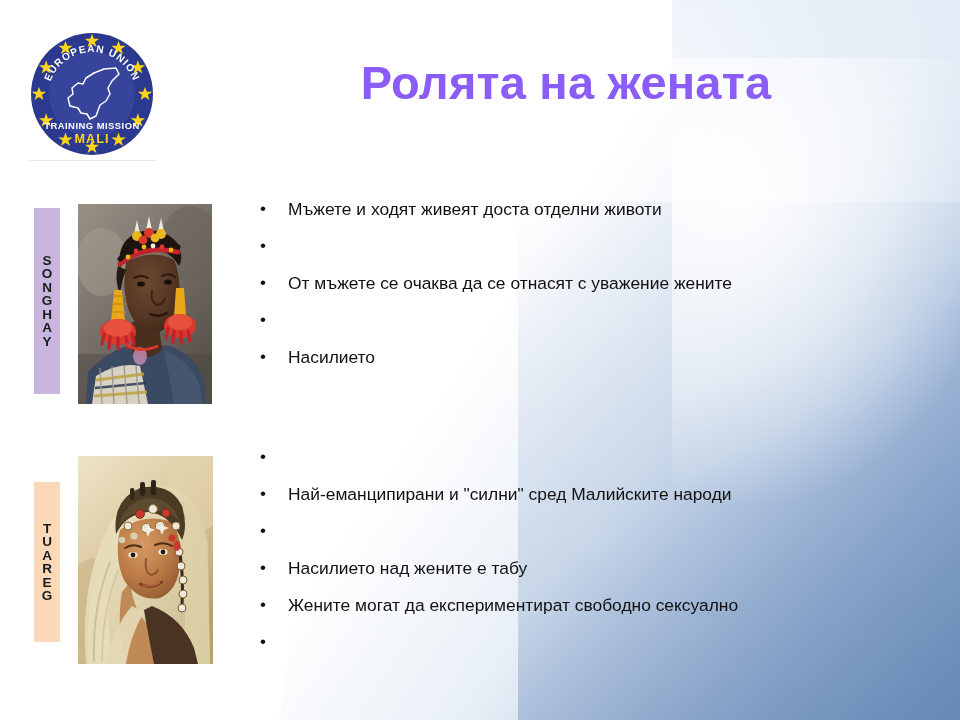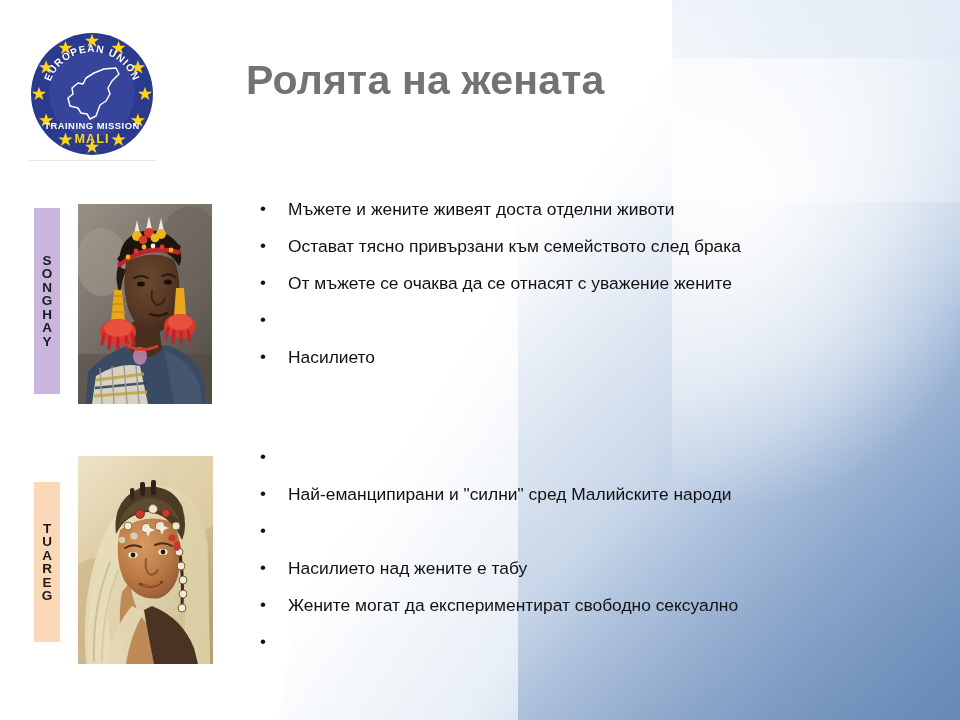--- a/index.html
+++ b/index.html
@@ -90,24 +90,24 @@
     height: 1px;
     background: #e8e8ec;
   }
 
   
   .slide-title {
     position: absolute;
     left: 246px;
     top: 58px;
     width: 640px;
-    text-align: left;
-    font-size: 41px;
+    text-align: center;
+    font-size: 47px;
     font-weight: bold;
-    color: #737373;
+    color: #8b5cf6;
     letter-spacing: 0.2px;
     line-height: 1.08;
   }
 
   
   .vtab {
     position: absolute;
     width: 26px;
     display: flex;
     flex-direction: column;
@@ -343,25 +343,24 @@
       <path d="M 72 110 Q 81 114 89 109" stroke="#2b150c" stroke-width="2.4" fill="none" stroke-linecap="round"></path>
 
       <ellipse cx="62" cy="152" rx="7" ry="9" fill="#c08ab0" opacity="0.85"></ellipse>
       <path d="M 48 140 Q 62 150 80 142" stroke="#d93a2b" stroke-width="3" fill="none"></path>
     </svg>
   </div>
 
   <div class="bullets bullets-1">
     <div class="bullet-row">
       <span class="bullet-dot">•</span>
-      <span class="bullet-text">Мъжете и жените живеят доста отделни животи</span>
-    </div>
-    <div class="bullet-row">
-      <span class="bullet-dot">•</span>
-      <span class="bullet-text">Остават тясно привързани към семейството след брака</span>
+      <span class="bullet-text">Мъжете и ходят живеят доста отделни животи</span>
+    </div>
+    <div class="bullet-row">
+      <span class="bullet-dot">•</span>
     </div>
     <div class="bullet-row">
       <span class="bullet-dot">•</span>
       <span class="bullet-text">От  мъжете се очаква да се отнасят с уважение  жените</span>
     </div>
     <div class="bullet-row">
       <span class="bullet-dot">•</span>
     </div>
     <div class="bullet-row">
       <span class="bullet-dot">•</span>

